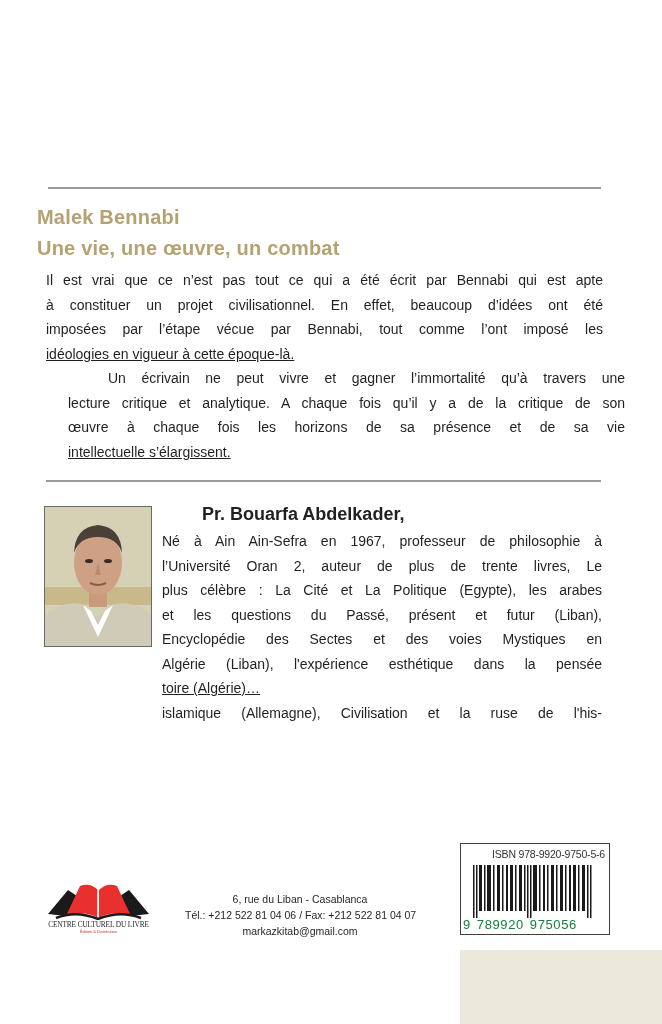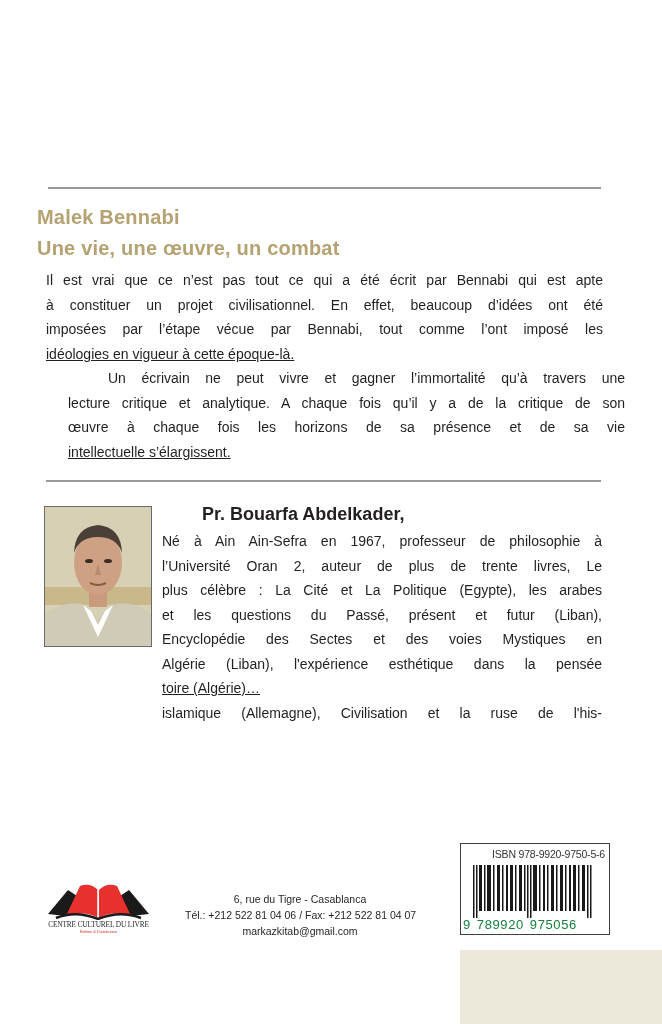--- a/index.html
+++ b/index.html
@@ -99,21 +99,21 @@
     <path d="M20 38 L34 8 Q44 4 52 12 L52 40 Q40 32 20 38 Z" fill="#e8302f"></path>
     <path d="M85 38 L71 8 Q61 4 53 12 L53 40 Q65 32 85 38 Z" fill="#e8302f"></path>
     <path d="M52 12 L52 40" stroke="#ffffff" stroke-width="1.5"></path>
     <path d="M10 40 Q30 32 52 41 Q74 32 95 40" stroke="#1a1a1a" stroke-width="2.5" fill="none"></path>
   </svg>
   <div class="logo-caption">CENTRE CULTUREL DU LIVRE</div>
   <div class="logo-sub">Édition &amp; Distribution</div>
 </div>
 
 <div class="contact">
-  <div>6, rue du Tigre - Casablanca</div>
+  <div>6, rue du Liban - Casablanca</div>
   <div>Tél.: +212 522 81 04 06 / Fax: +212 522 81 04 07</div>
   <div>markazkitab@gmail.com</div>
 </div>
 
 <div class="barcode-box">
   <div class="isbn-label">ISBN 978-9920-9750-5-6</div>
   <svg class="bars" viewBox="0 0 130 53" preserveAspectRatio="none">
     <g fill="#1a1a1a">
       <rect x="4" y="0" width="1.5" height="53"></rect>
         <rect x="7" y="0" width="1.5" height="53"></rect>

